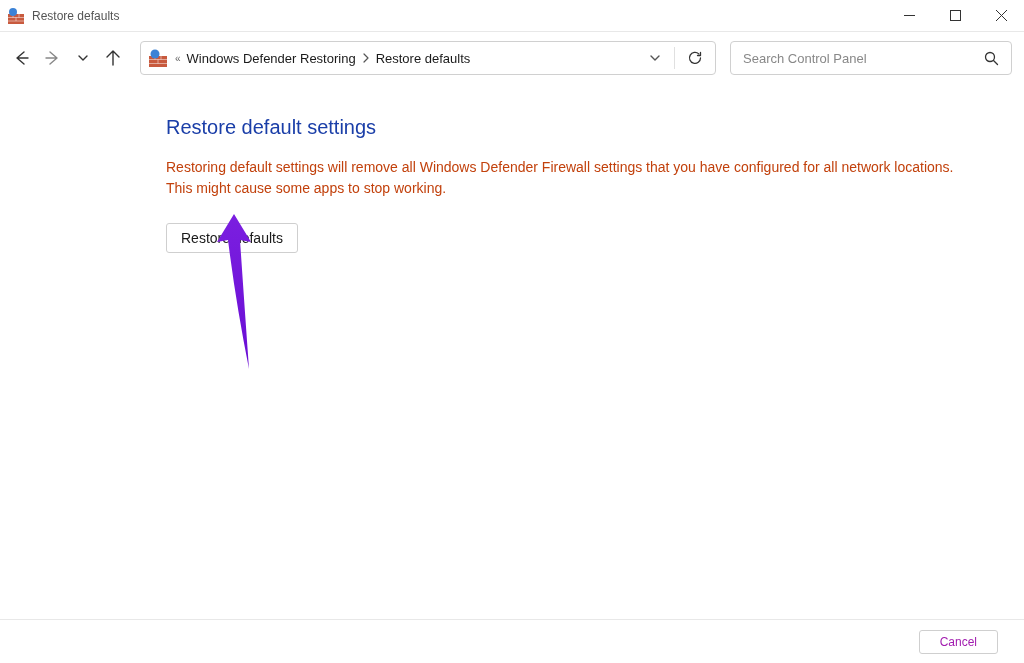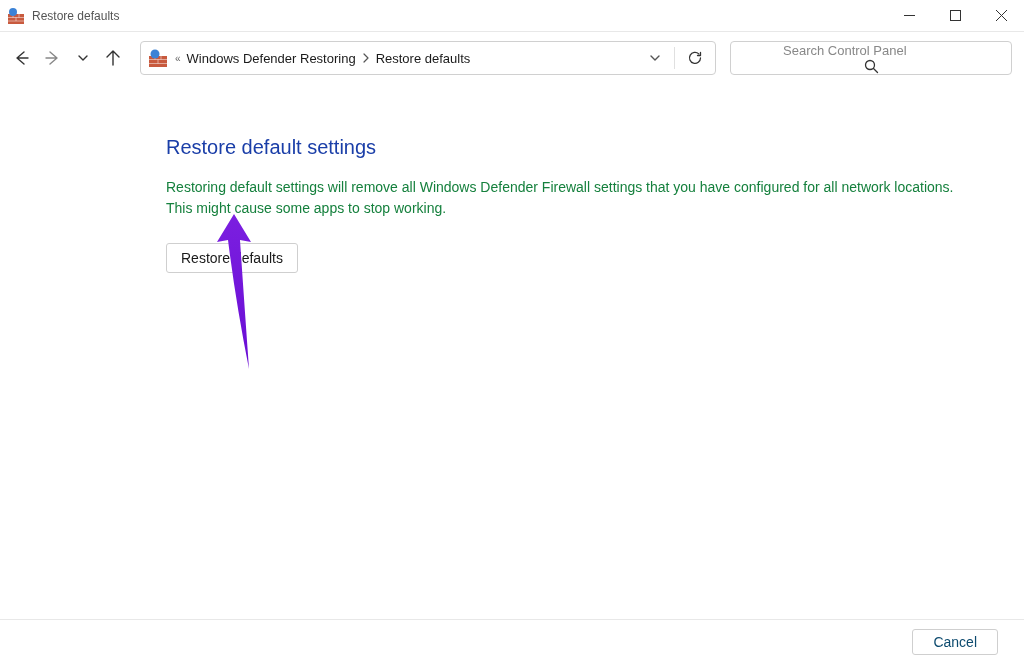--- a/index.html
+++ b/index.html
@@ -109,21 +109,20 @@
     }
     .search-box {
       width: 282px;
       height: 34px;
       border: 1px solid #d0d0d0;
       border-radius: 4px;
       display: flex;
       align-items: center;
       padding: 0 12px;
       margin-left: 10px;
-      flex-direction: column;
     }
     .search-input {
       flex: 1;
       border: none;
       outline: none;
       font-size: 13px;
       color: #333;
     }
     .search-input::placeholder { color: #888; }
     .search-icon { color: #555; }
@@ -132,25 +131,24 @@
     .content {
       flex: 1;
       padding: 32px 0 0 166px;
       position: relative;
     }
     .page-heading {
       font-size: 20px;
       font-weight: 400;
       color: #1a3ea8;
       margin-bottom: 18px;
-      margin-top: 20px;
     }
     .page-description {
       font-size: 14px;
-      color: #15803d;
+      color: #c2410c;
       line-height: 1.5;
       max-width: 810px;
       margin-bottom: 24px;
     }
     .restore-btn {
       padding: 6px 14px;
       font-size: 14px;
       color: #1a1a1a;
       background: #ffffff;
       border: 1px solid #cfcfcf;
@@ -170,22 +168,22 @@
     .footer {
       height: 44px;
       border-top: 1px solid #e8e8e8;
       display: flex;
       align-items: center;
       justify-content: flex-end;
       padding-right: 26px;
     }
     .cancel-btn {
       padding: 4px 20px;
-      font-size: 14px;
-      color: #0c4a6e;
+      font-size: 12px;
+      color: #a21caf;
       background: #ffffff;
       border: 1px solid #cfcfcf;
       border-radius: 3px;
       cursor: pointer;
     }
   </style>
 </head>
 <body>
 
 <div class="titlebar">

